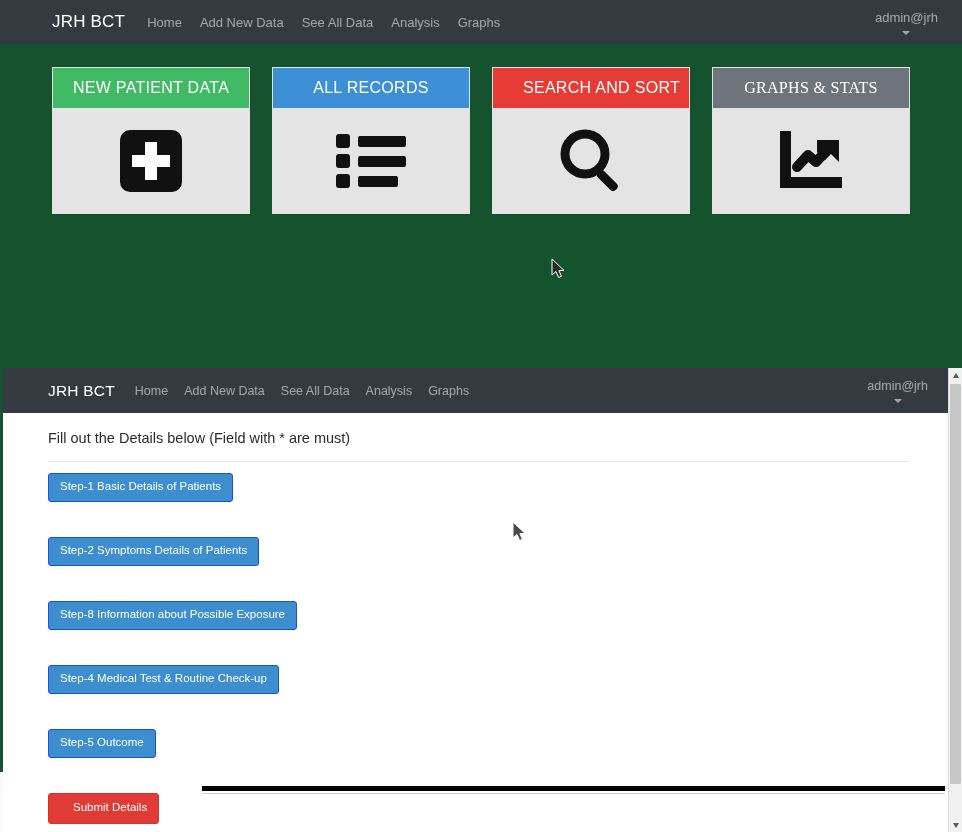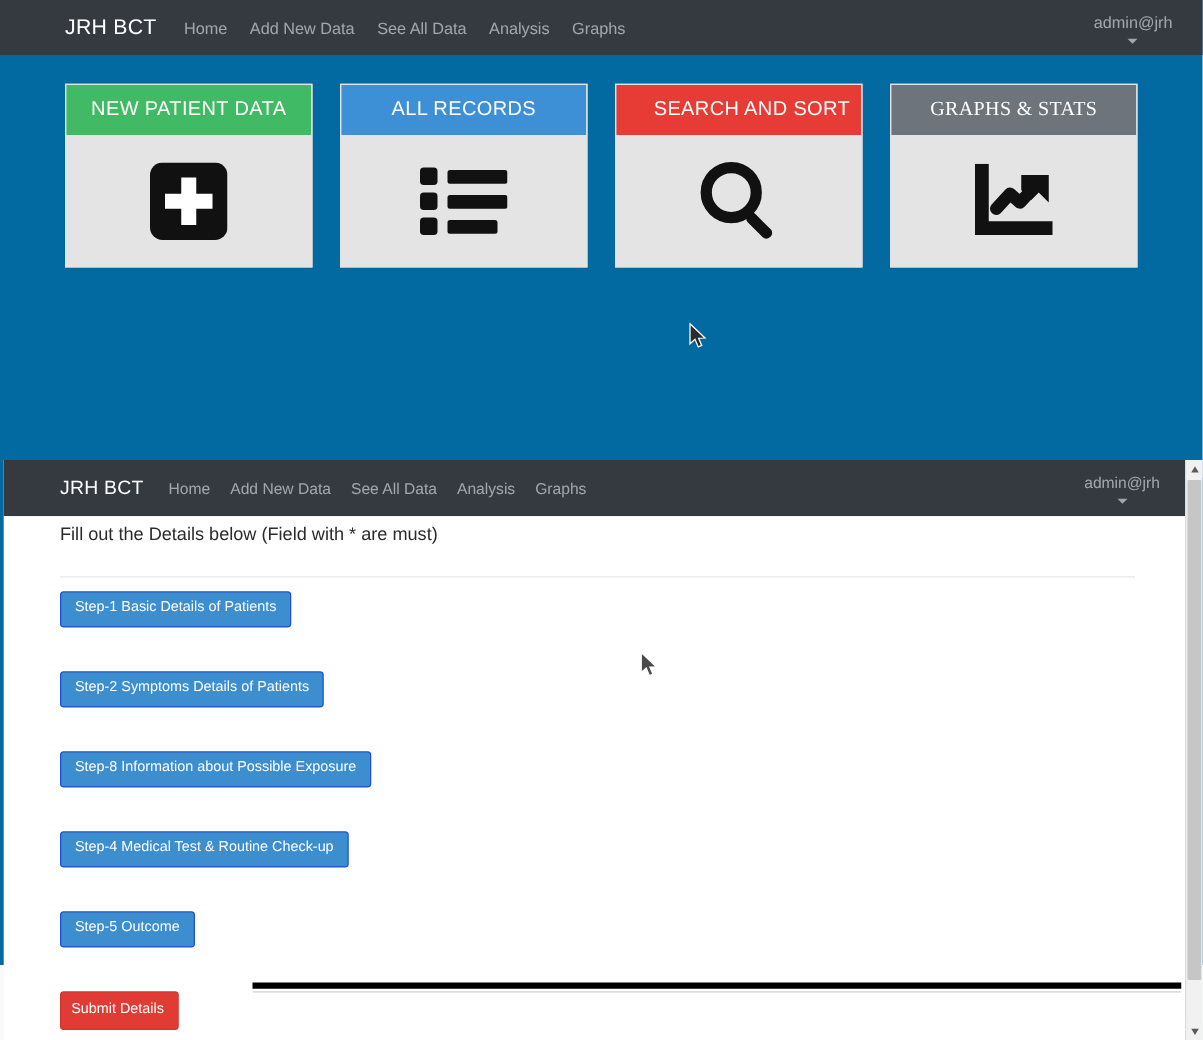--- a/index.html
+++ b/index.html
@@ -12,21 +12,21 @@
     font-family: "Liberation Sans", sans-serif;
     -webkit-font-smoothing: antialiased;
   }
 
   
   #outer-page {
     position: absolute;
     left: 0; top: 0;
     width: 962px;
     height: 772px;
-    background: #0369a1;
+    background: #14532d;
   }
 
   
   .navbar {
     background: #343a40;
     display: flex;
     align-items: center;
     box-sizing: border-box;
   }
   .navbar-brand {
@@ -145,21 +145,21 @@
     position: absolute;
     left: 0;
     top: 45px;
     width: 945px;
     height: 419px;
     background: #ffffff;
   }
   #form-heading {
     position: absolute;
     left: 45px;
-    top: 7px;
+    top: 17px;
     font-size: 14.5px;
     color: #2b2b2b;
     white-space: nowrap;
   }
   #form-divider {
     position: absolute;
     left: 45px;
     top: 48px;
     width: 860px;
     height: 1px;
@@ -185,21 +185,21 @@
     cursor: pointer;
     white-space: nowrap;
   }
   .submit-btn {
     display: inline-block;
     background: #e03c35;
     border: 1px solid #d7332c;
     border-radius: 3px;
     color: #ffffff;
     font-size: 11.5px;
-    padding: 8px 11px 9px 8px;
+    padding: 8px 11px 9px 24px;
     line-height: 1;
     box-sizing: border-box;
     cursor: pointer;
     white-space: nowrap;
   }
 
   
   #lower-overlay {
     position: absolute;
     left: 197px;

